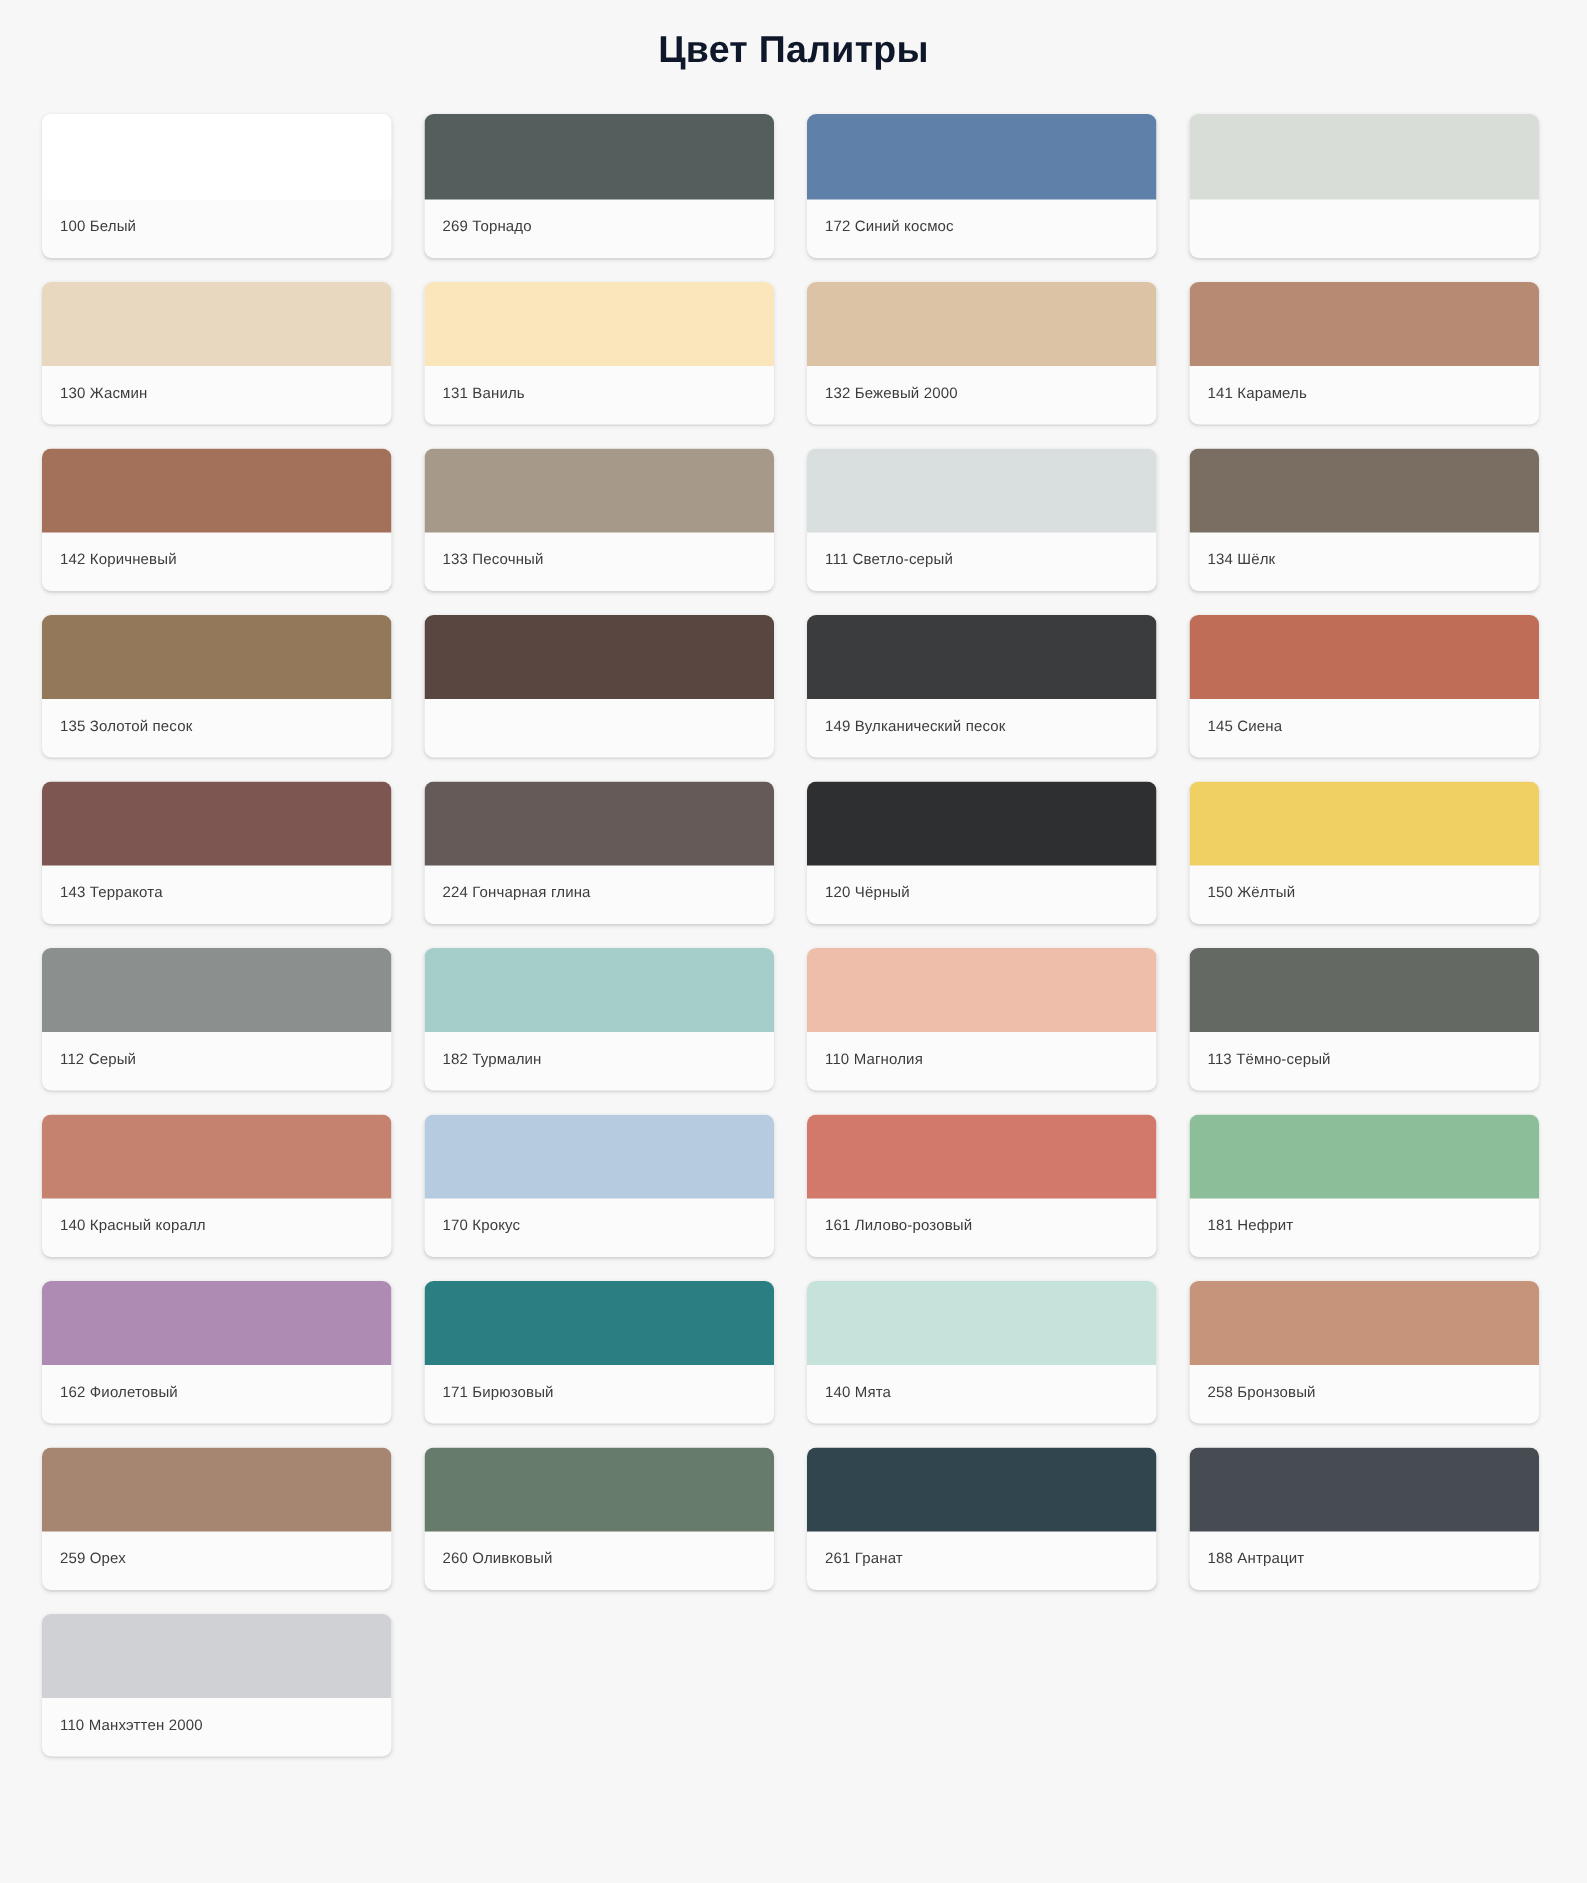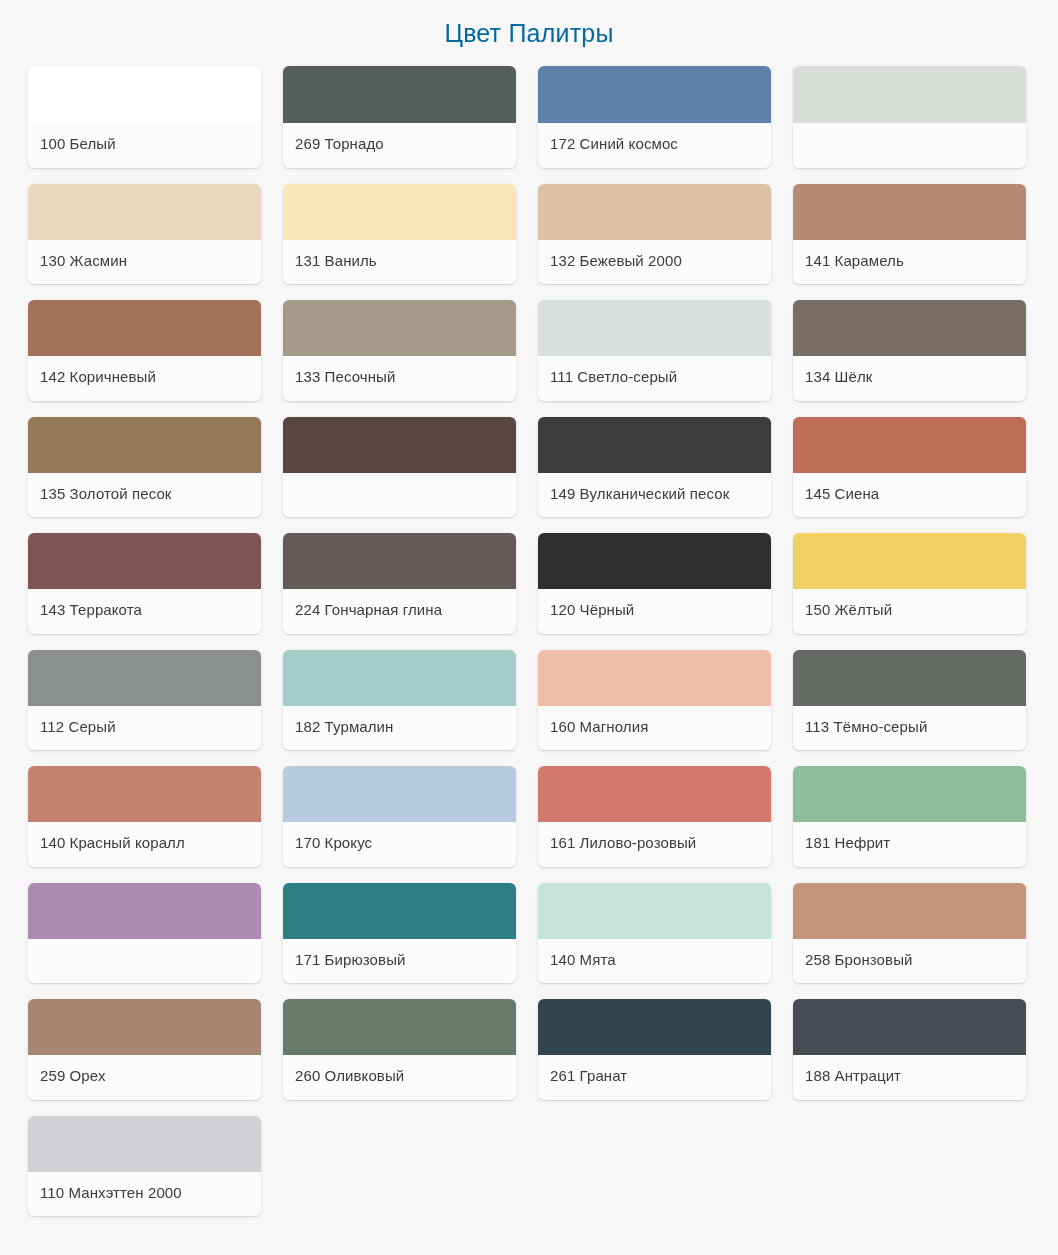--- a/index.html
+++ b/index.html
@@ -16,24 +16,24 @@
     width: 1058px;
     min-height: 1255px;
     background: #f7f7f7;
     padding: 0 0 22px 0;
     position: relative;
     overflow: hidden;
   }
   .page-title {
     text-align: center;
     font-size: 25px;
-    font-weight: normal;
-    color: #0369a1;
+    font-weight: bold;
+    color: #0f172a;
     letter-spacing: 0.2px;
-    padding: 19px 0 18px 0;
+    padding: 19px 0 28px 0;
     margin: 0;
     user-select: none;
   }
   .palette-grid {
     display: grid;
     grid-template-columns: repeat(4, 233px);
     column-gap: 22px;
     row-gap: 16px;
     padding: 0 28px;
     justify-content: start;
@@ -46,21 +46,21 @@
     overflow: hidden;
     display: flex;
     flex-direction: column;
   }
   .swatch-chip {
     width: 100%;
     height: 56px;
     display: block;
   }
   .swatch-label {
-    font-size: 15px;
+    font-size: 10px;
     color: #3c3c3c;
     padding: 13px 12px 15px 12px;
     line-height: 1.1;
     white-space: nowrap;
     letter-spacing: 0.1px;
   }
   
   .palette-grid .swatch-card:nth-child(-n+4) .swatch-chip { height: 57px; }
 </style>
 </head>
@@ -152,21 +152,21 @@
       <div class="swatch-card">
         <div class="swatch-chip" style="background-color: rgb(139, 143, 142);"></div>
         <div class="swatch-label">112 Серый</div>
       </div>
       <div class="swatch-card">
         <div class="swatch-chip" style="background-color: rgb(165, 206, 202);"></div>
         <div class="swatch-label">182 Турмалин</div>
       </div>
       <div class="swatch-card">
         <div class="swatch-chip" style="background-color: rgb(238, 190, 171);"></div>
-        <div class="swatch-label">160 Магнолия</div>
+        <div class="swatch-label">110 Магнолия</div>
       </div>
       <div class="swatch-card">
         <div class="swatch-chip" style="background-color: rgb(100, 105, 100);"></div>
         <div class="swatch-label">113 Тёмно-серый</div>
       </div>
       <div class="swatch-card">
         <div class="swatch-chip" style="background-color: rgb(197, 131, 111);"></div>
         <div class="swatch-label">140 Красный коралл</div>
       </div>
       <div class="swatch-card">
@@ -176,20 +176,21 @@
       <div class="swatch-card">
         <div class="swatch-chip" style="background-color: rgb(211, 121, 108);"></div>
         <div class="swatch-label">161 Лилово-розовый</div>
       </div>
       <div class="swatch-card">
         <div class="swatch-chip" style="background-color: rgb(140, 190, 153);"></div>
         <div class="swatch-label">181 Нефрит</div>
       </div>
       <div class="swatch-card">
         <div class="swatch-chip" style="background-color: rgb(173, 139, 178);"></div>
+        <div class="swatch-label">162 Фиолетовый</div>
       </div>
       <div class="swatch-card">
         <div class="swatch-chip" style="background-color: rgb(43, 126, 129);"></div>
         <div class="swatch-label">171 Бирюзовый</div>
       </div>
       <div class="swatch-card">
         <div class="swatch-chip" style="background-color: rgb(197, 227, 218);"></div>
         <div class="swatch-label">140 Мята</div>
       </div>
       <div class="swatch-card">

